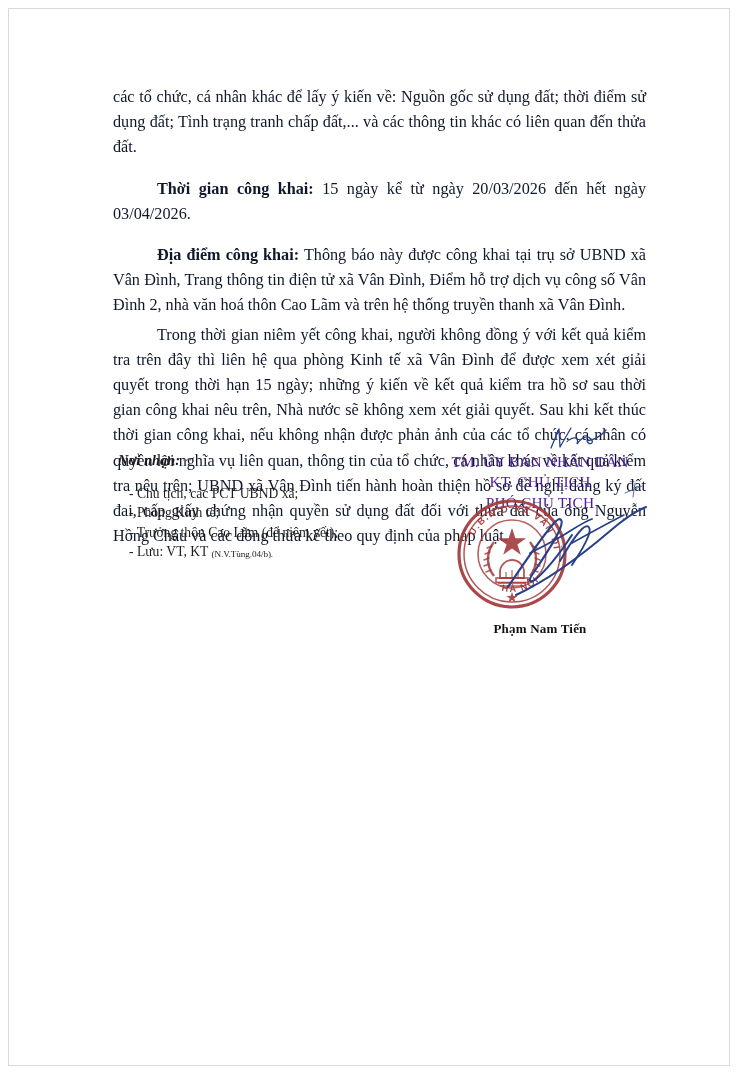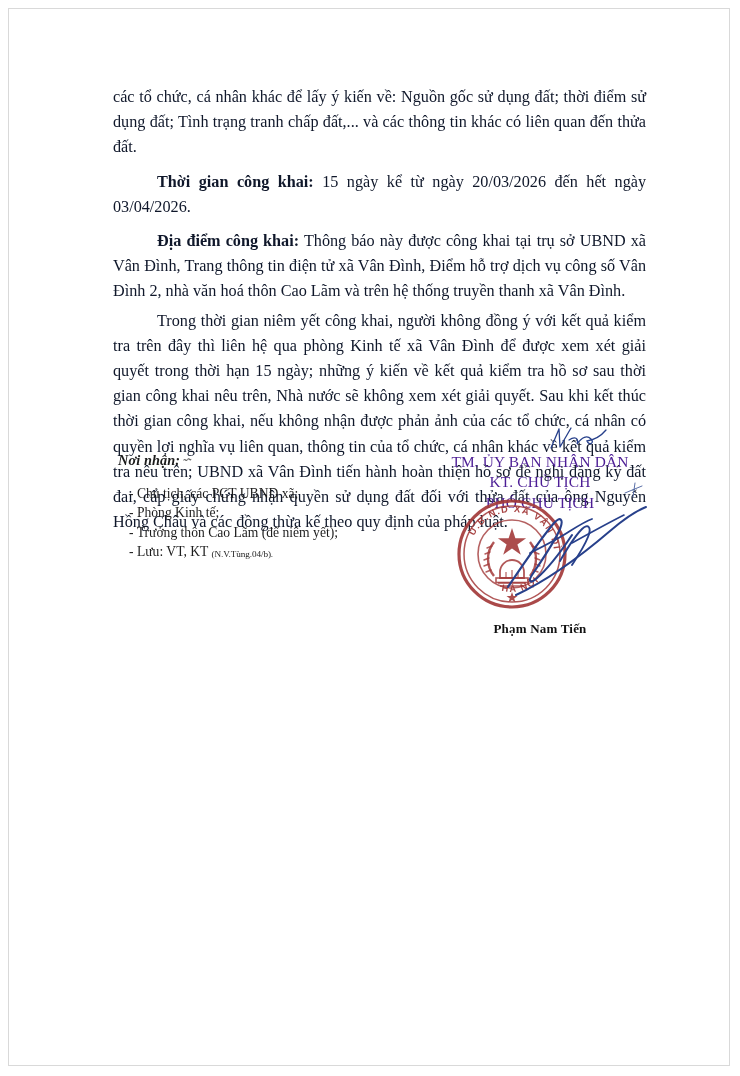--- a/index.html
+++ b/index.html
@@ -36,21 +36,21 @@
     font-size: 16.2px;
     line-height: 25.2px;
     text-align: justify;
     text-justify: inter-word;
     color: #0f172a;
     hyphens: none;
   }
   p.para.indent {
     text-indent: 44px;
   }
-  p.gap-sm { margin-top: 9px; }
+  p.gap-sm { margin-top: 16px; }
   p.gap-md { margin-top: 4px; }
   .lbl {
     font-weight: bold;
   }
   
   .footer {
     position: absolute;
     left: 0;
     top: 0;
     width: 722px;

